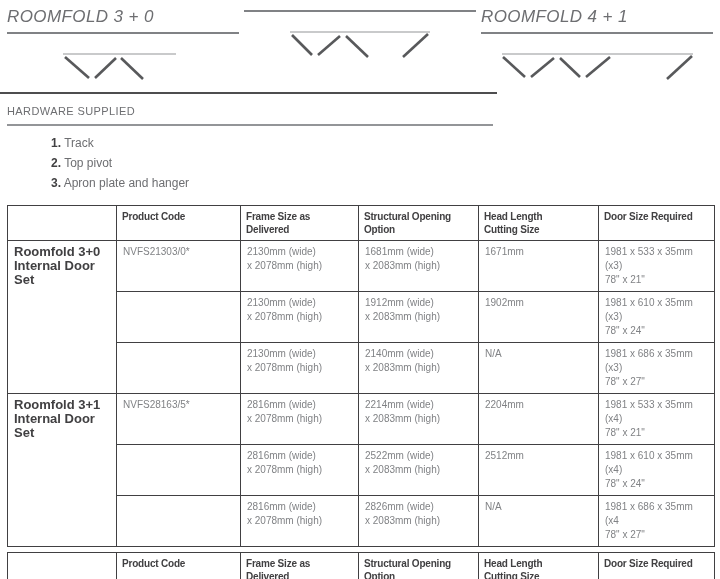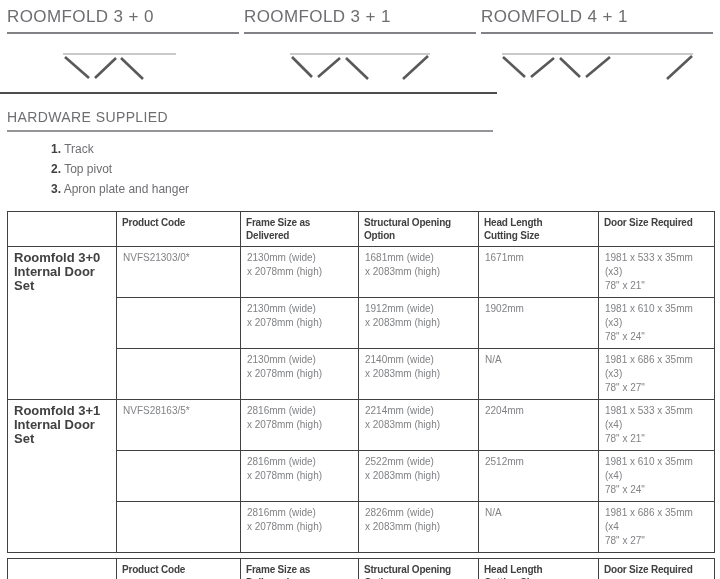--- a/index.html
+++ b/index.html
@@ -1,33 +1,33 @@
 <!DOCTYPE html>
 <html><head>
 <meta charset="utf-8">
 <style>
   html,body { margin:0; padding:0; background:#ffffff; }
   .page {
     width:720px; height:579px; background:#ffffff; overflow:hidden;
     font-family:"Liberation Sans", sans-serif; position:relative;
   }
   
-  .top-sections { display:flex; gap:5px; padding:6px 0 0 7px; }
+  .top-sections { display:flex; gap:5px; padding:6px 0 0 7px;font-style:italic; }
   .rf-section { width:232px; }
   .rf-title {
     font-size:17px; font-weight:400; color:#6d6e71; margin:0;
     letter-spacing:0.4px; line-height:22px;
   }
   .rf-rule { border-bottom:2px solid #808285; margin-top:4px; }
   .rf-diagram { display:block; margin-top:10px; }
 
   
   .hw-topline { width:497px; border-top:2px solid #4d4d4f; margin:2px 0 0 0; }
   .hw-title {
-    font-size:14px; font-weight:400; color:#6d6e71; margin:14px 0 0 7px;
+    font-size:11px; font-weight:400; color:#6d6e71; margin:8px 0 0 7px;
     letter-spacing:0.4px; line-height:18px;
   }
   .hw-underline { width:486px; border-top:2px solid #939598; margin:4px 0 0 7px; }
   .hw-list { display:flex; margin:7px 0 0 7px; }
   .hw-col-left { width:243px;margin-left:44px; }
   .hw-item { font-size:12px; line-height:20px; color:#6d6e71; }
   .hw-num { font-weight:bold; color:#414042; }
 
   
   .spec-table {
@@ -63,21 +63,20 @@
       <div class="rf-rule"></div>
       <svg class="rf-diagram" width="232" height="46" viewBox="0 0 232 46">
         <line x1="56" y1="10" x2="169" y2="10" stroke="#939598" stroke-width="1.2"></line>
         <line x1="58" y1="13" x2="82" y2="34" stroke="#58595b" stroke-width="2.6"></line>
         <line x1="88" y1="34" x2="109" y2="14" stroke="#58595b" stroke-width="2.6"></line>
         <line x1="114" y1="14" x2="136" y2="35" stroke="#58595b" stroke-width="2.6"></line>
       </svg>
     </section>
 
     <section class="rf-section">
-      <h2 class="rf-title">ROOMFOLD 3 + 1</h2>
       <div class="rf-rule"></div>
       <svg class="rf-diagram" width="232" height="46" viewBox="0 0 232 46">
         <line x1="46" y1="10" x2="186" y2="10" stroke="#939598" stroke-width="1.2"></line>
         <line x1="48" y1="13" x2="68" y2="33" stroke="#58595b" stroke-width="2.6"></line>
         <line x1="74" y1="33" x2="96" y2="14" stroke="#58595b" stroke-width="2.6"></line>
         <line x1="102" y1="14" x2="124" y2="35" stroke="#58595b" stroke-width="2.6"></line>
         <line x1="159" y1="35" x2="184" y2="12" stroke="#58595b" stroke-width="2.6"></line>
       </svg>
     </section>
 

